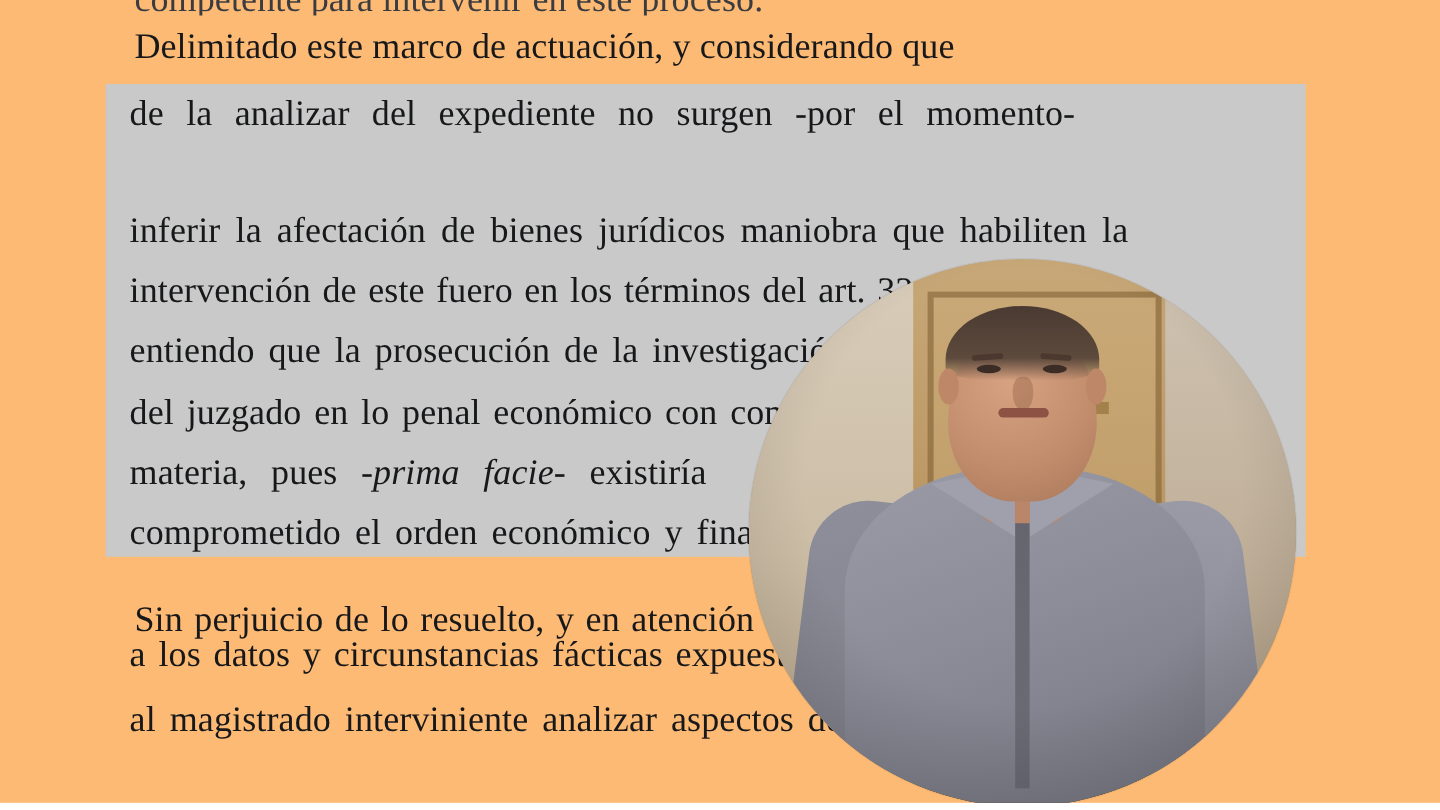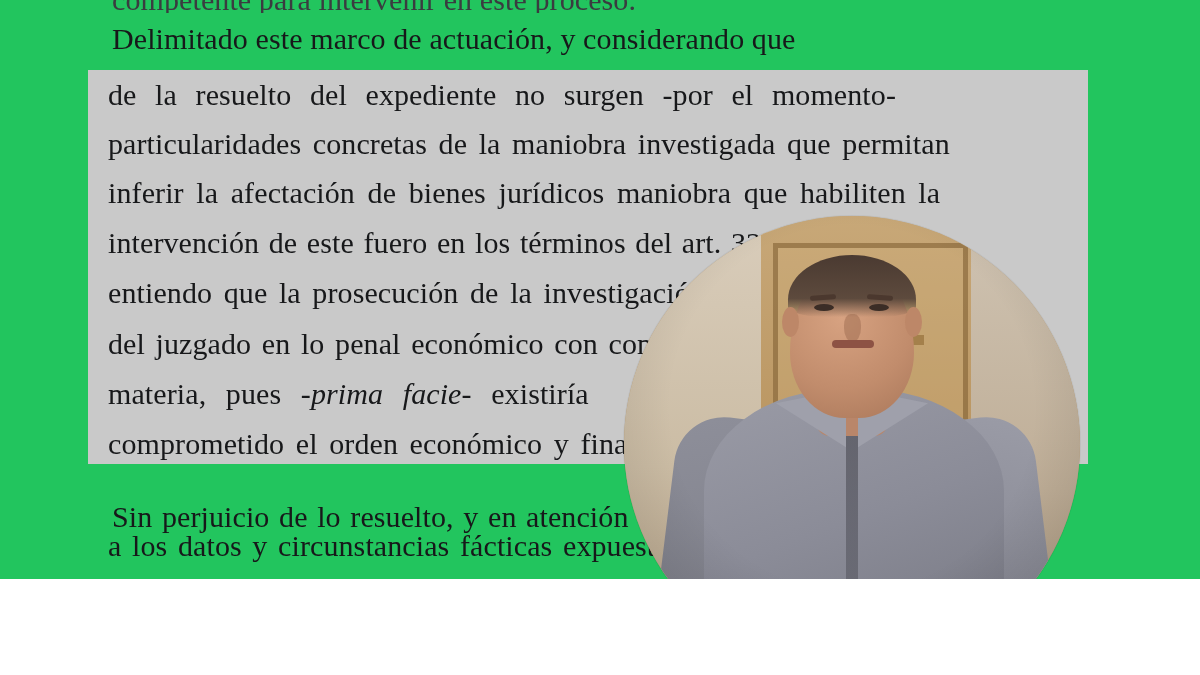--- a/index.html
+++ b/index.html
@@ -10,22 +10,22 @@
   body {
     width: 1200px;
     height: 675px;
     overflow: hidden;
     font-family: "Liberation Serif", serif;
   }
 
   #page {
     position: relative;
     width: 1200px;
-    height: 579px;
-    background: #22c55e;
+    height: 669px;
+    background: #fdba74;
     overflow: hidden;
   }
 
   
   #doc {
     position: absolute;
     left: 0;
     top: 0;
     width: 1200px;
     height: 675px;
@@ -299,22 +299,21 @@
   <div id="highlight"></div>
 
   <div id="doc">
 
     <div class="clip-top">
       <div class="line l0">competente para intervenir en este proceso.</div>
     </div>
 
     <div class="line l1 above">Delimitado este marco de actuación, y considerando que</div>
 
-    <div class="line l2 inside">de la resuelto del expediente no surgen -por el momento-</div>
-    <div class="line l3 inside">particularidades concretas de la maniobra investigada que permitan</div>
+    <div class="line l2 inside">de la analizar del expediente no surgen -por el momento-</div>
     <div class="line l4 inside">inferir la afectación de bienes jurídicos maniobra que habiliten la</div>
     <div class="line l5 inside">intervención de este fuero en los términos del art. 33 del CPPN,</div>
     <div class="line l6 inside">entiendo que la prosecución de la investigación queda a cargo</div>
     <div class="line l7 inside">del juzgado en lo penal económico con competencia en la</div>
     <div class="line l8 inside">
       <span>materia, pues <span class="it">-prima facie-</span> existiría</span>
     </div>
     <div class="line l9 inside">comprometido el orden económico y financiero.</div>
 
     <div class="line l10 above">Sin perjuicio de lo resuelto, y en atención</div>

